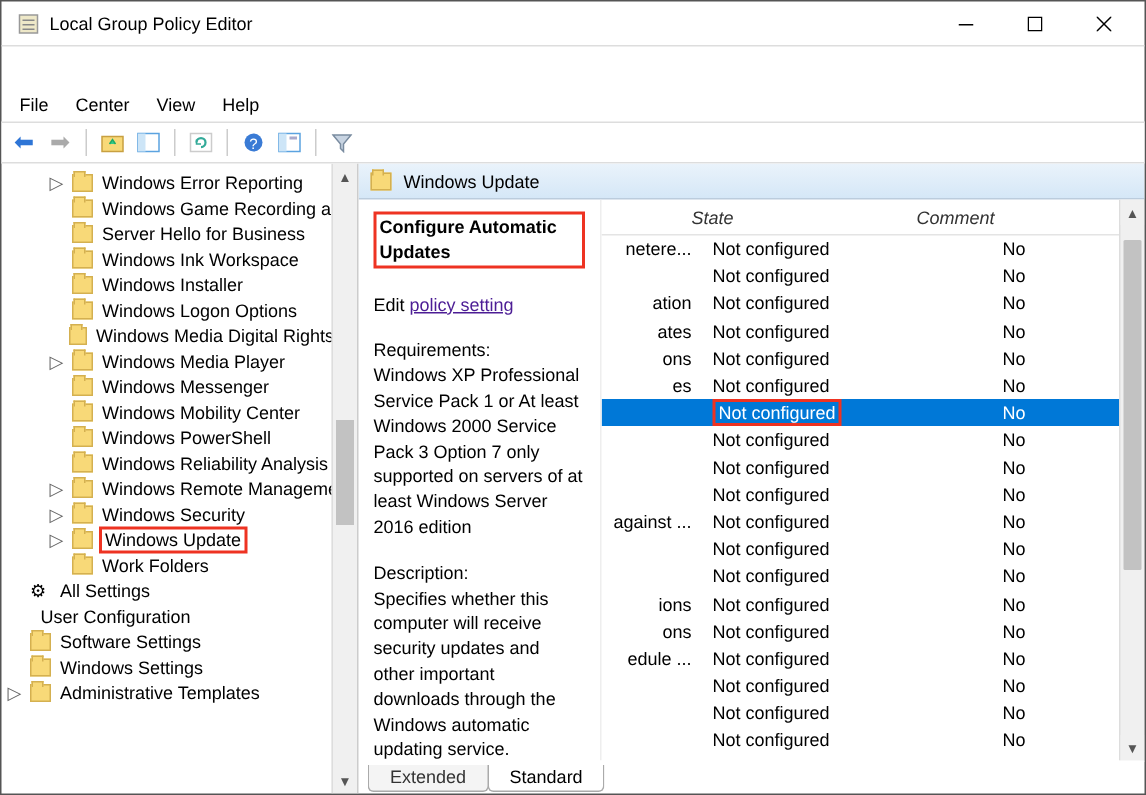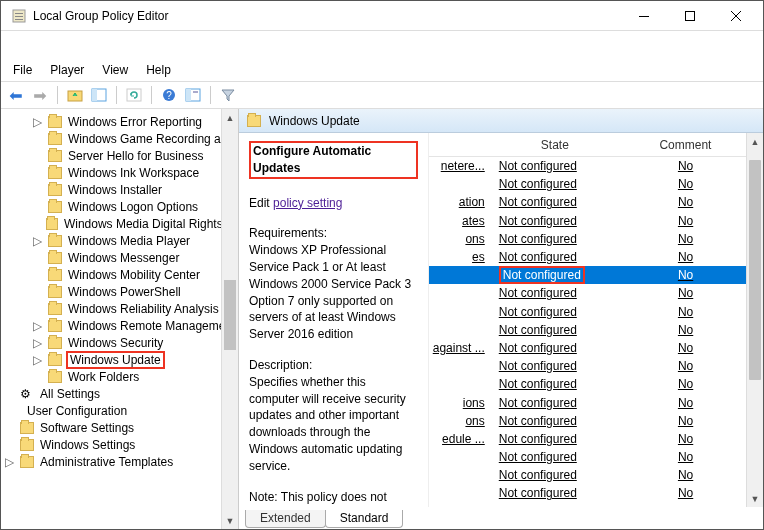--- a/index.html
+++ b/index.html
@@ -22,30 +22,30 @@
   .tree-row .exp { width:11px; display:inline-block; color:#666;}
   .tree-row .folder { width:14px; height:12px; background:#F8D978; border:1px solid #D4B050; display:inline-block; position:relative;}
   .tree-row .folder::before { content:""; position:absolute; top:-3px; left:0; width:6px; height:3px; background:#F8D978; border:1px solid #D4B050; border-bottom:none;}
   .tree-row .label { padding:0 2px;}
   .tree-row.boxed .label { border:2px solid #E32; }
   .right-pane { flex:1; display:flex; flex-direction:column; overflow:hidden;}
   .rp-header { height:24px; background: linear-gradient(#EAF3FB,#D5E7F7); display:flex; align-items:center; padding:0 8px; gap:8px; border-bottom:1px solid #bcd;}
   .rp-header .folder { width:14px;height:12px;background:#F8D978;border:1px solid #D4B050;display:inline-block;position:relative;}
   .rp-header .folder::before{content:"";position:absolute;top:-3px;left:0;width:6px;height:3px;background:#F8D978;border:1px solid #D4B050;border-bottom:none;}
   .rp-body { flex:1; display:flex; overflow:hidden; position:relative;}
-  .extended { width: 190px; padding: 8px 10px; font-size:12px; line-height:1.4; overflow:hidden; border-right:1px solid #eee;}
+  .extended { width: 162px; padding: 8px 10px; font-size:12px; line-height:1.4; overflow:hidden; border-right:1px solid #eee;}
   .extended .h { font-weight:bold; display:inline-block; border:2px solid #E32; padding:0 2px; margin-bottom:8px;}
   .extended a { color:#4c1d95; text-decoration:underline; }
   .list { flex:1; display:flex; flex-direction:column; overflow:hidden; position:relative;}
   .list-header { display:flex; font-size:12px; border-bottom:1px solid #e4e4e4; height:24px; align-items:center; color:#333;}
-  .list-header .col { text-align:center;}
+  .list-header .col { text-align:left;font-style:italic;}
   .col-name { width:60px; overflow:hidden;}
   .col-state { width:150px; text-align:center;}
   .col-comment { width:130px; text-align:center;}
-  .list-body { flex:1; overflow:hidden; position:relative;text-decoration:underline;}
+  .list-body { flex:1; overflow:hidden; position:relative;}
   .lrow { display:flex; height:18.2px; align-items:center; font-size:12px;}
   .lrow .c-name { width:60px; overflow:hidden; white-space:nowrap; text-align:right;}
   .lrow .c-state { width:150px; padding-left:14px;}
   .lrow .c-comment { width:130px; text-align:center;}
   .lrow.selected { background:#0078D7; color:#fff;}
   .lrow.selected .boxstate { border:2px solid #E32; display:inline-block; padding:0 2px; line-height:14px;}
   .scrollbar-v { width:17px; background:#f0f0f0; border-left:1px solid #ddd; display:flex; flex-direction:column;}
   .scrollbar-v .arrow { height:17px; display:flex;align-items:center;justify-content:center; font-size:9px; color:#555; background:#f0f0f0;}
   .scrollbar-v .track { flex:1; position:relative;}
   .scrollbar-v .thumb { position:absolute; left:2px; right:2px; background:#c2c2c2; border-radius:1px;}
@@ -86,21 +86,21 @@
         <svg width="10" height="10">
             <line x1="0" y1="0" x2="10" y2="10" stroke="#000"></line>
             <line x1="10" y1="0" x2="0" y2="10" stroke="#000"></line>
           </svg>
       </div>
     </div>
   </div>
 
   <div class="menubar">
     <div class="mitem">File</div>
-    <div class="mitem">Player</div>
+    <div class="mitem">Center</div>
     <div class="mitem">View</div>
     <div class="mitem">Help</div>
   </div>
 
   <div class="toolbar">
     <span class="tb" style="color:#2E75D6;font-size:16px;">⬅</span>
     <span class="tb" style="color:#aaa;font-size:16px;">➡</span>
     <span class="sep"></span>
     <span class="tb">
         <svg width="16" height="14">

